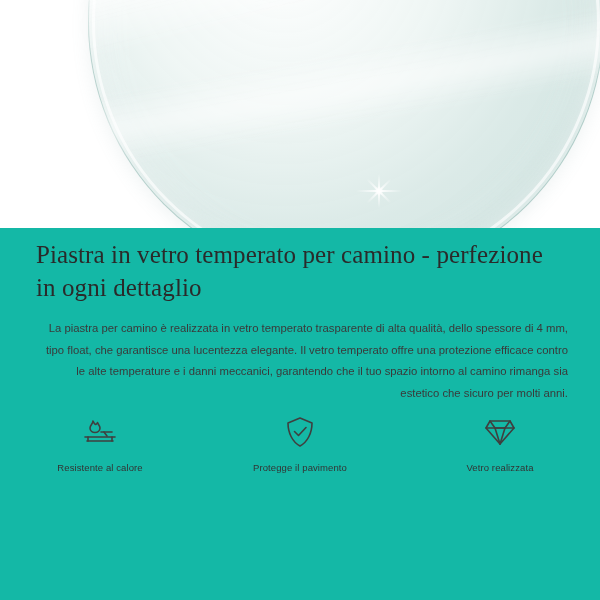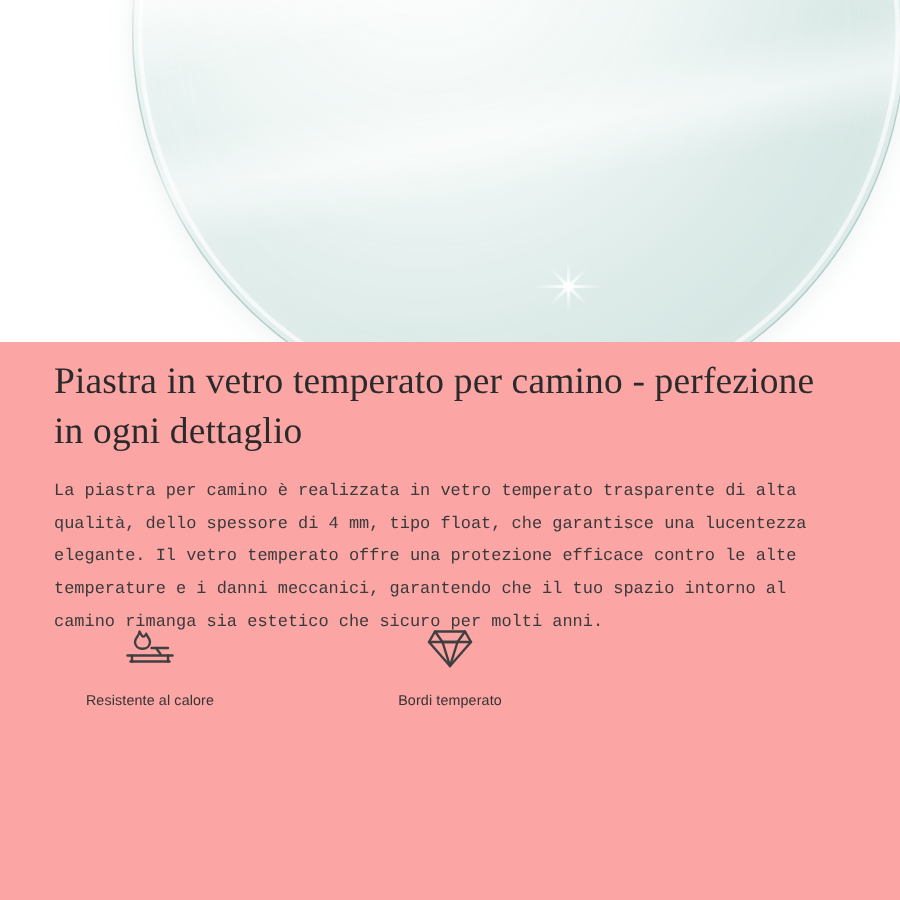--- a/index.html
+++ b/index.html
@@ -7,21 +7,21 @@
     width: 600px;
     height: 600px;
     background: #ffffff;
     font-family: "Liberation Sans", sans-serif;
     overflow: hidden;
   }
   .page {
     position: relative;
     width: 600px;
     height: 600px;
-    background: #fca5a5;
+    background: #14b8a6;
     overflow: hidden;
   }
 
   
   .hero {
     position: absolute;
     left: 0; top: 0;
     width: 600px;
     height: 228px;
     overflow: hidden;
@@ -136,26 +136,26 @@
   .headline {
     font-family: "Liberation Serif", serif;
     font-size: 25px;
     line-height: 1.32;
     color: #2a2a2a;
     font-weight: 400;
     padding: 10px 36px 0 36px;
     letter-spacing: 0.1px;
   }
   .body-copy {
-    font-family: Liberation Mono, monospace;
+    font-family: Liberation Sans, sans-serif;
     font-size: 11.3px;
     line-height: 1.92;
     color: #3a3a3a;
     padding: 14px 32px 0 36px;
-    text-align: left;
+    text-align: right;
   }
 
   
   .features {
     position: absolute;
     left: 0;
     top: 404px;
     width: 600px;
     display: grid;
     grid-template-columns: repeat(3, 1fr);
@@ -221,30 +221,39 @@
           <path d="M23 17 L26 21"></path>
           <path d="M4 22 L34 22"></path>
           <path d="M7 22 L7 26 M31 22 L31 26"></path>
           <path d="M6 26 L32 26"></path>
         </svg>
       </div>
       <div class="caption">Resistente al calore</div>
     </div>
 
 
+    <div class="feature">
+      <div class="icon-box">
+        <svg width="34" height="34" viewBox="0 0 34 34" fill="none" stroke="#3f3f3f" stroke-width="1.6" stroke-linecap="round" stroke-linejoin="round">
+          <path d="M17 3 L29 8 C29 18, 24.5 27, 17 31 C9.5 27, 5 18, 5 8 Z"></path>
+          <path d="M11.5 16.5 L15.5 20.5 L23 12.5"></path>
+        </svg>
+      </div>
+      <div class="caption">Protegge il pavimento</div>
+    </div>
 
     <div class="feature">
       <div class="icon-box">
         <svg width="34" height="32" viewBox="0 0 34 32" fill="none" stroke="#3f3f3f" stroke-width="1.6" stroke-linecap="round" stroke-linejoin="round">
           <path d="M7 5 L27 5 L31 12 L17 28 L3 12 Z"></path>
           <path d="M3 12 L31 12"></path>
           <path d="M7 5 L12 12 L17 28"></path>
           <path d="M27 5 L22 12 L17 28"></path>
           <path d="M12 12 L22 12"></path>
         </svg>
       </div>
-      <div class="caption">Bordi temperato</div>
+      <div class="caption">Vetro realizzata</div>
     </div>
 
 
 
   </div>
 </div>
 
 </body></html>

